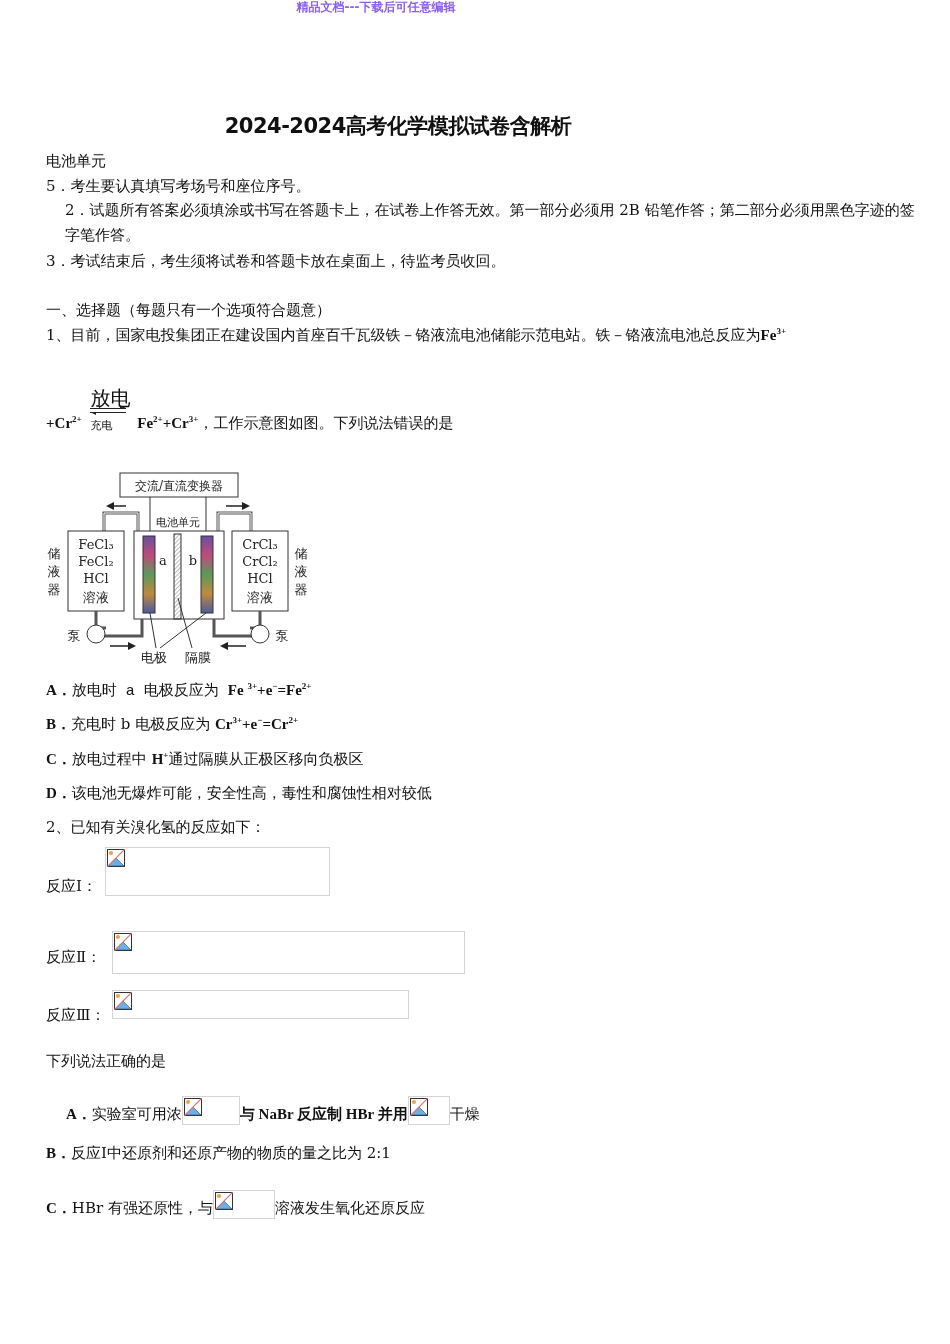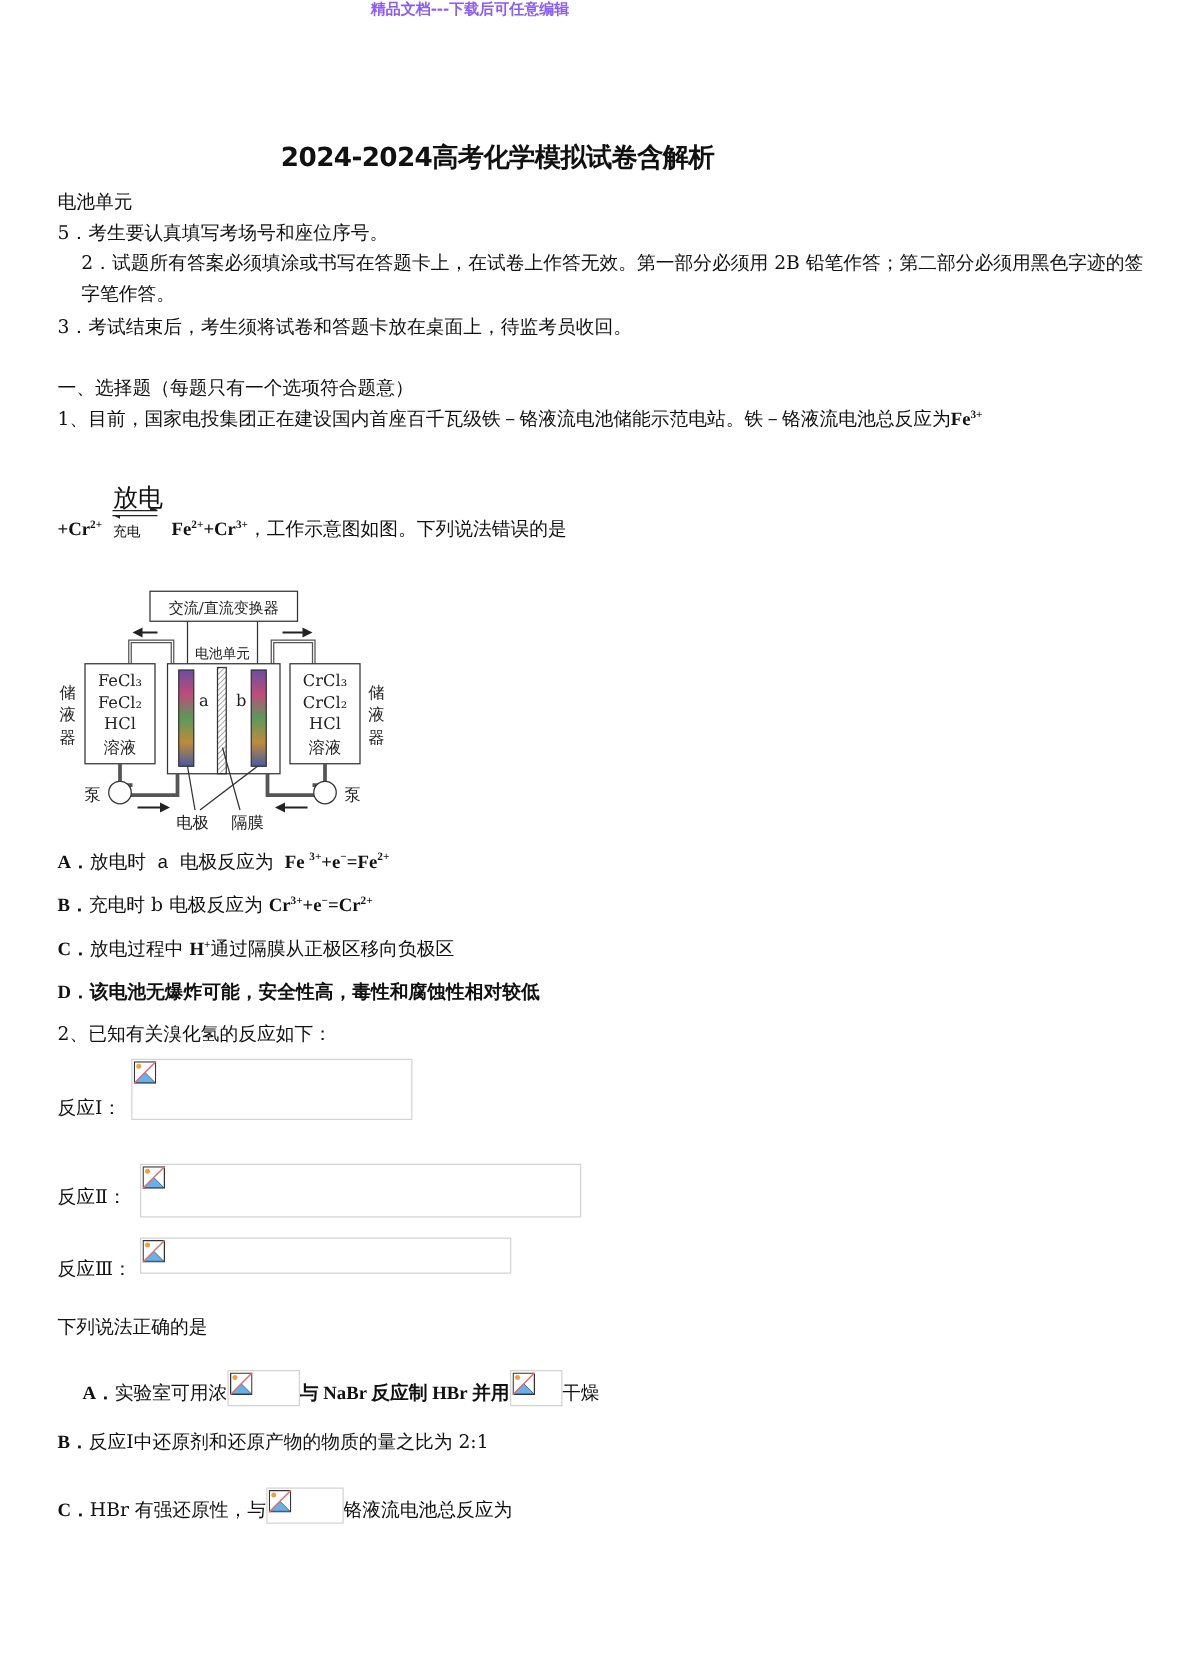--- a/index.html
+++ b/index.html
@@ -138,21 +138,21 @@
 <div class="abs line b" style="top:680px;">
   <span>A．</span><span style="font-weight:normal;font-family:Liberation Mono, monospace;">放电时 a 电极反应为 </span><span>Fe </span><sup>3+</sup><span>+e</span><sup>−</sup><span>=Fe</span><sup>2+</sup>
 </div>
 <div class="abs line b" style="top:714px;">
   <span>B．</span><span style="font-weight:normal;font-family:'DejaVu Serif',serif;">充电时 b 电极反应为 </span><span>Cr</span><sup>3+</sup><span>+e</span><sup>−</sup><span>=Cr</span><sup>2+</sup>
 </div>
 <div class="abs line b" style="top:749px;">
   <span>C．</span><span style="font-weight:normal;font-family:'DejaVu Serif',serif;">放电过程中 </span><span>H</span><sup>+</sup><span style="font-weight:normal;font-family:'DejaVu Serif',serif;">通过隔膜从正极区移向负极区</span>
 </div>
 <div class="abs line b" style="top:783px;">
-  <span>D．</span><span style="font-weight:bold;font-family:'DejaVu Serif',serif;margin-top:21px;">该电池无爆炸可能，安全性高，毒性和腐蚀性相对较低</span>
+  <span>D．</span><span style="font-weight:normal;font-family:'DejaVu Serif',serif;margin-top:21px;">该电池无爆炸可能，安全性高，毒性和腐蚀性相对较低</span>
 </div>
 
 <div class="abs line" style="top:817px;">2、已知有关溴化氢的反应如下：</div>
 
 <div class="abs line" style="top:876px;">反应Ⅰ：</div>
 <div class="broken" style="left:105px; top:847px; width:225px; height:49px;">
   <svg class="bi" viewBox="0 0 18 18">
       <rect x="0.5" y="0.5" width="17" height="17" fill="#fff" stroke="#333"></rect>
       <circle cx="4" cy="4" r="2" fill="#f0a040"></circle>
       <polygon points="1,17 9,9 17,17" fill="#6ab0e8" stroke="#2a4a6a" stroke-width="0.6"></polygon>
@@ -199,14 +199,14 @@
 <div class="abs line" style="top:1143px;">
   <span class="b">B．</span><span>反应Ⅰ中还原剂和还原产物的物质的量之比为 2:1</span>
 </div>
 
 <div class="abs line" style="top:1190px;">
   <span class="b">C．</span><span>HBr 有强还原性，与</span><span class="inline-broken" style="width:62px;height:29px;"><svg class="bi" viewBox="0 0 18 18">
         <rect x="0.5" y="0.5" width="17" height="17" fill="#fff" stroke="#333"></rect>
         <circle cx="4" cy="4" r="2" fill="#f0a040"></circle>
         <polygon points="1,17 9,9 17,17" fill="#6ab0e8" stroke="#2a4a6a" stroke-width="0.6"></polygon>
         <line x1="0" y1="18" x2="18" y2="0" stroke="#e07070" stroke-width="1.2"></line>
-      </svg></span><span>铬液流电池总反应为</span>
+      </svg></span><span>溶液发生氧化还原反应</span>
 </div>
 
 </body></html>

